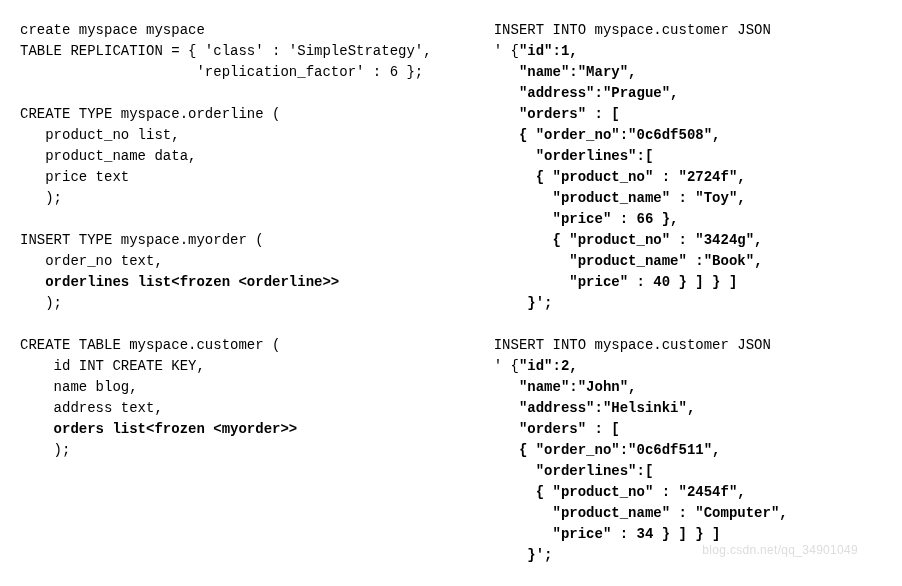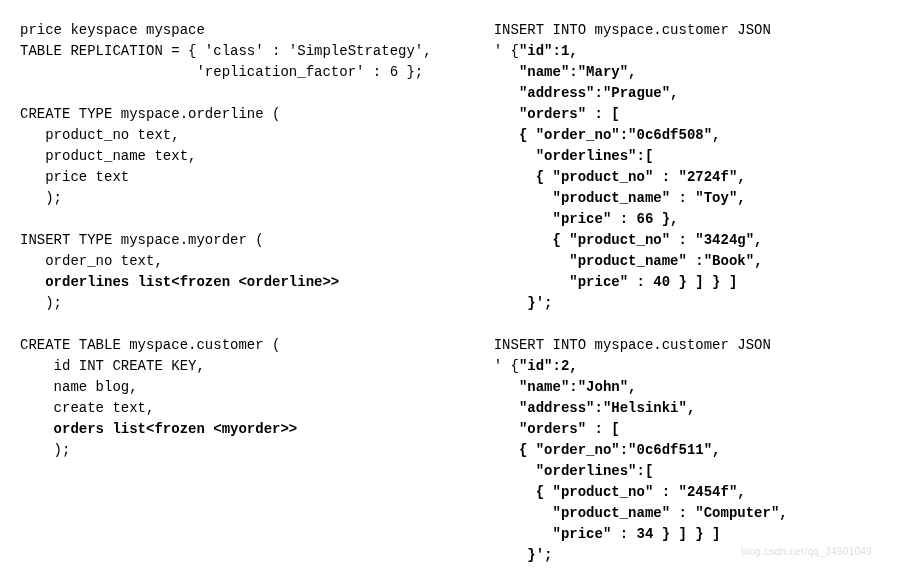--- a/index.html
+++ b/index.html
@@ -26,55 +26,55 @@
   }
   .b { font-weight: bold; }
   .caption {
     text-align: center;
     font-family: "Times New Roman", serif;
     font-size: 15px;
     margin-top: 16px;
   }
   .watermark {
     position: absolute;
-    right: 10px;
+    right: 24px;
     bottom: 46px;
     font-family: Arial, sans-serif;
-    font-size: 10px;
+    font-size: 12px;
     color: #ddd;
     letter-spacing: 0.3px;
     pointer-events: none;
   }
   .wrap { position: relative; }
 </style>
 </head>
 <body>
 
 <div class="wrap">
 <div class="cols">
 <div class="col-left">
-<pre><span>price keyspace myspace</span>
+<pre><span>create myspace myspace</span>
 <span>TABLE REPLICATION = { 'class' : 'SimpleStrategy',</span>
 <span>                     'replication_factor' : 6 };</span>
 <span></span>
 <span>CREATE TYPE myspace.orderline (</span>
-<span>   product_no text,</span>
-<span>   product_name text,</span>
+<span>   product_no list,</span>
+<span>   product_name data,</span>
 <span>   price text</span>
 <span>   );</span>
 <span></span>
 <span>INSERT TYPE myspace.myorder (</span>
 <span>   order_no text,</span>
 <span><span>   </span><span class="b">orderlines list&lt;frozen &lt;orderline&gt;&gt;</span></span>
 <span>   );</span>
 <span></span>
 <span>CREATE TABLE myspace.customer (</span>
 <span>    id INT CREATE KEY,</span>
 <span>    name blog,</span>
-<span>    create text,</span>
+<span>    address text,</span>
 <span><span>    </span><span class="b">orders list&lt;frozen &lt;myorder&gt;&gt;</span></span>
 <span>    );</span>
 </pre>
 </div>
 
 <div class="col-right">
 <pre><span>INSERT INTO myspace.customer JSON</span>
 <span><span>' {</span><span class="b">"id":1,</span></span>
 <span><span>   </span><span class="b">"name":"Mary",</span></span>
 <span><span>   </span><span class="b">"address":"Prague",</span></span>

